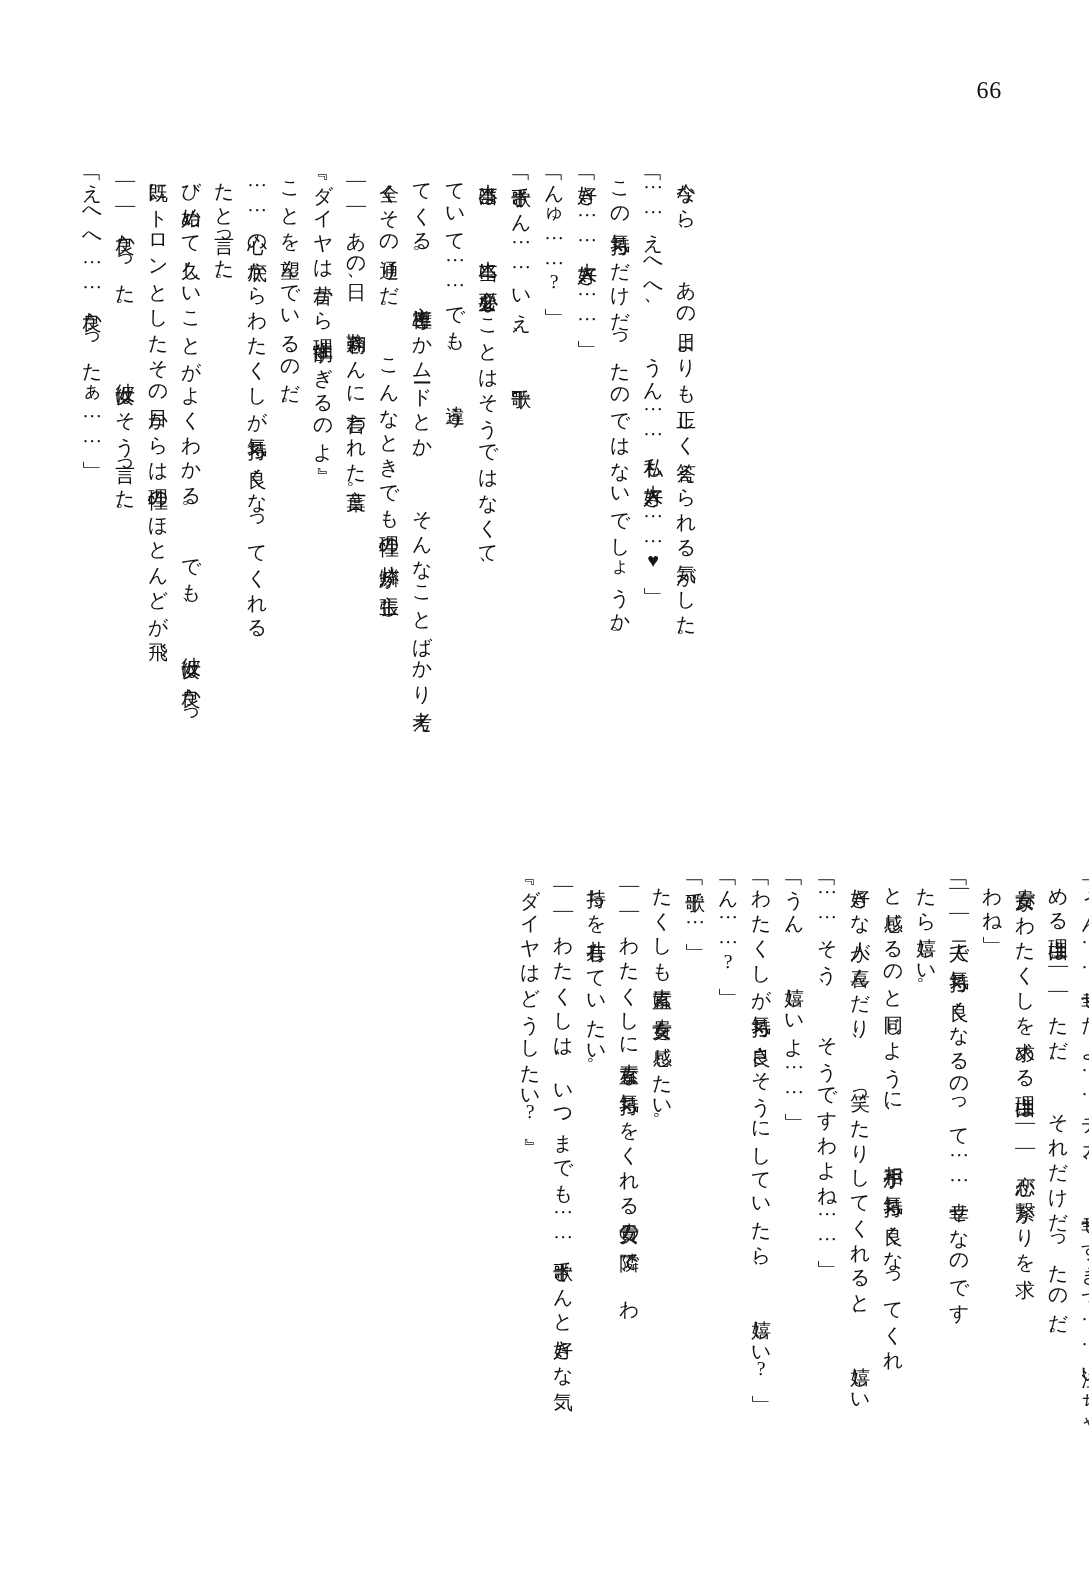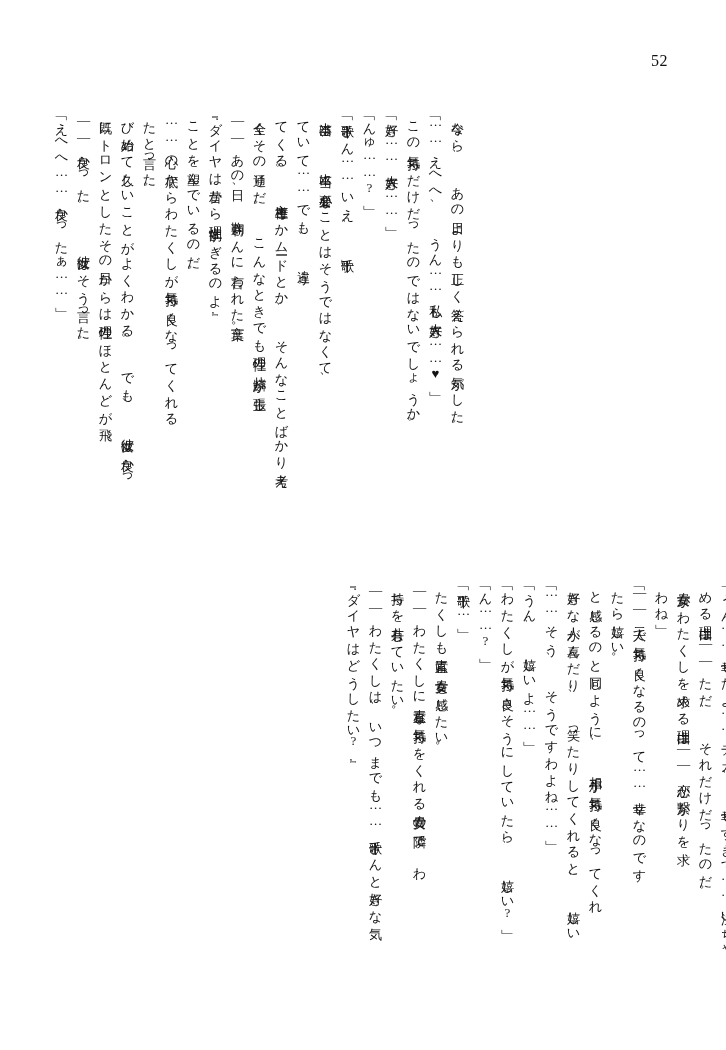--- a/index.html
+++ b/index.html
@@ -58,21 +58,21 @@
   }
   
   .offset-1 { padding-top: 0px; }
   .offset-lower { padding-top: 470px; height: 410px; }
 </style>
 </head>
 <body>
 
 <div class="page">
 
-  <div class="page-number">52</div>
+  <div class="page-number">66</div>
 
   <div class="text-body" style="right:58px; top:112px; width:330px;">
     <div class="column offset-lower">『ダイヤはどうしたい?』</div>
     <div class="column offset-lower">――わたくしは、いつまでも……千歌さんと好きな気</div>
     <div class="column offset-lower">持ちを共有していたい。</div>
     <div class="column offset-lower">――わたくしに素直な気持ちをくれる貴女の隣で、わ</div>
     <div class="column offset-lower">たくしも素直に貴女を感じたい。</div>
     <div class="column offset-lower">「千歌……」</div>
     <div class="column offset-lower">「ん……?」</div>
     <div class="column offset-lower">「わたくしが気持ち良さそうにしていたら、 嬉しい?」</div>

